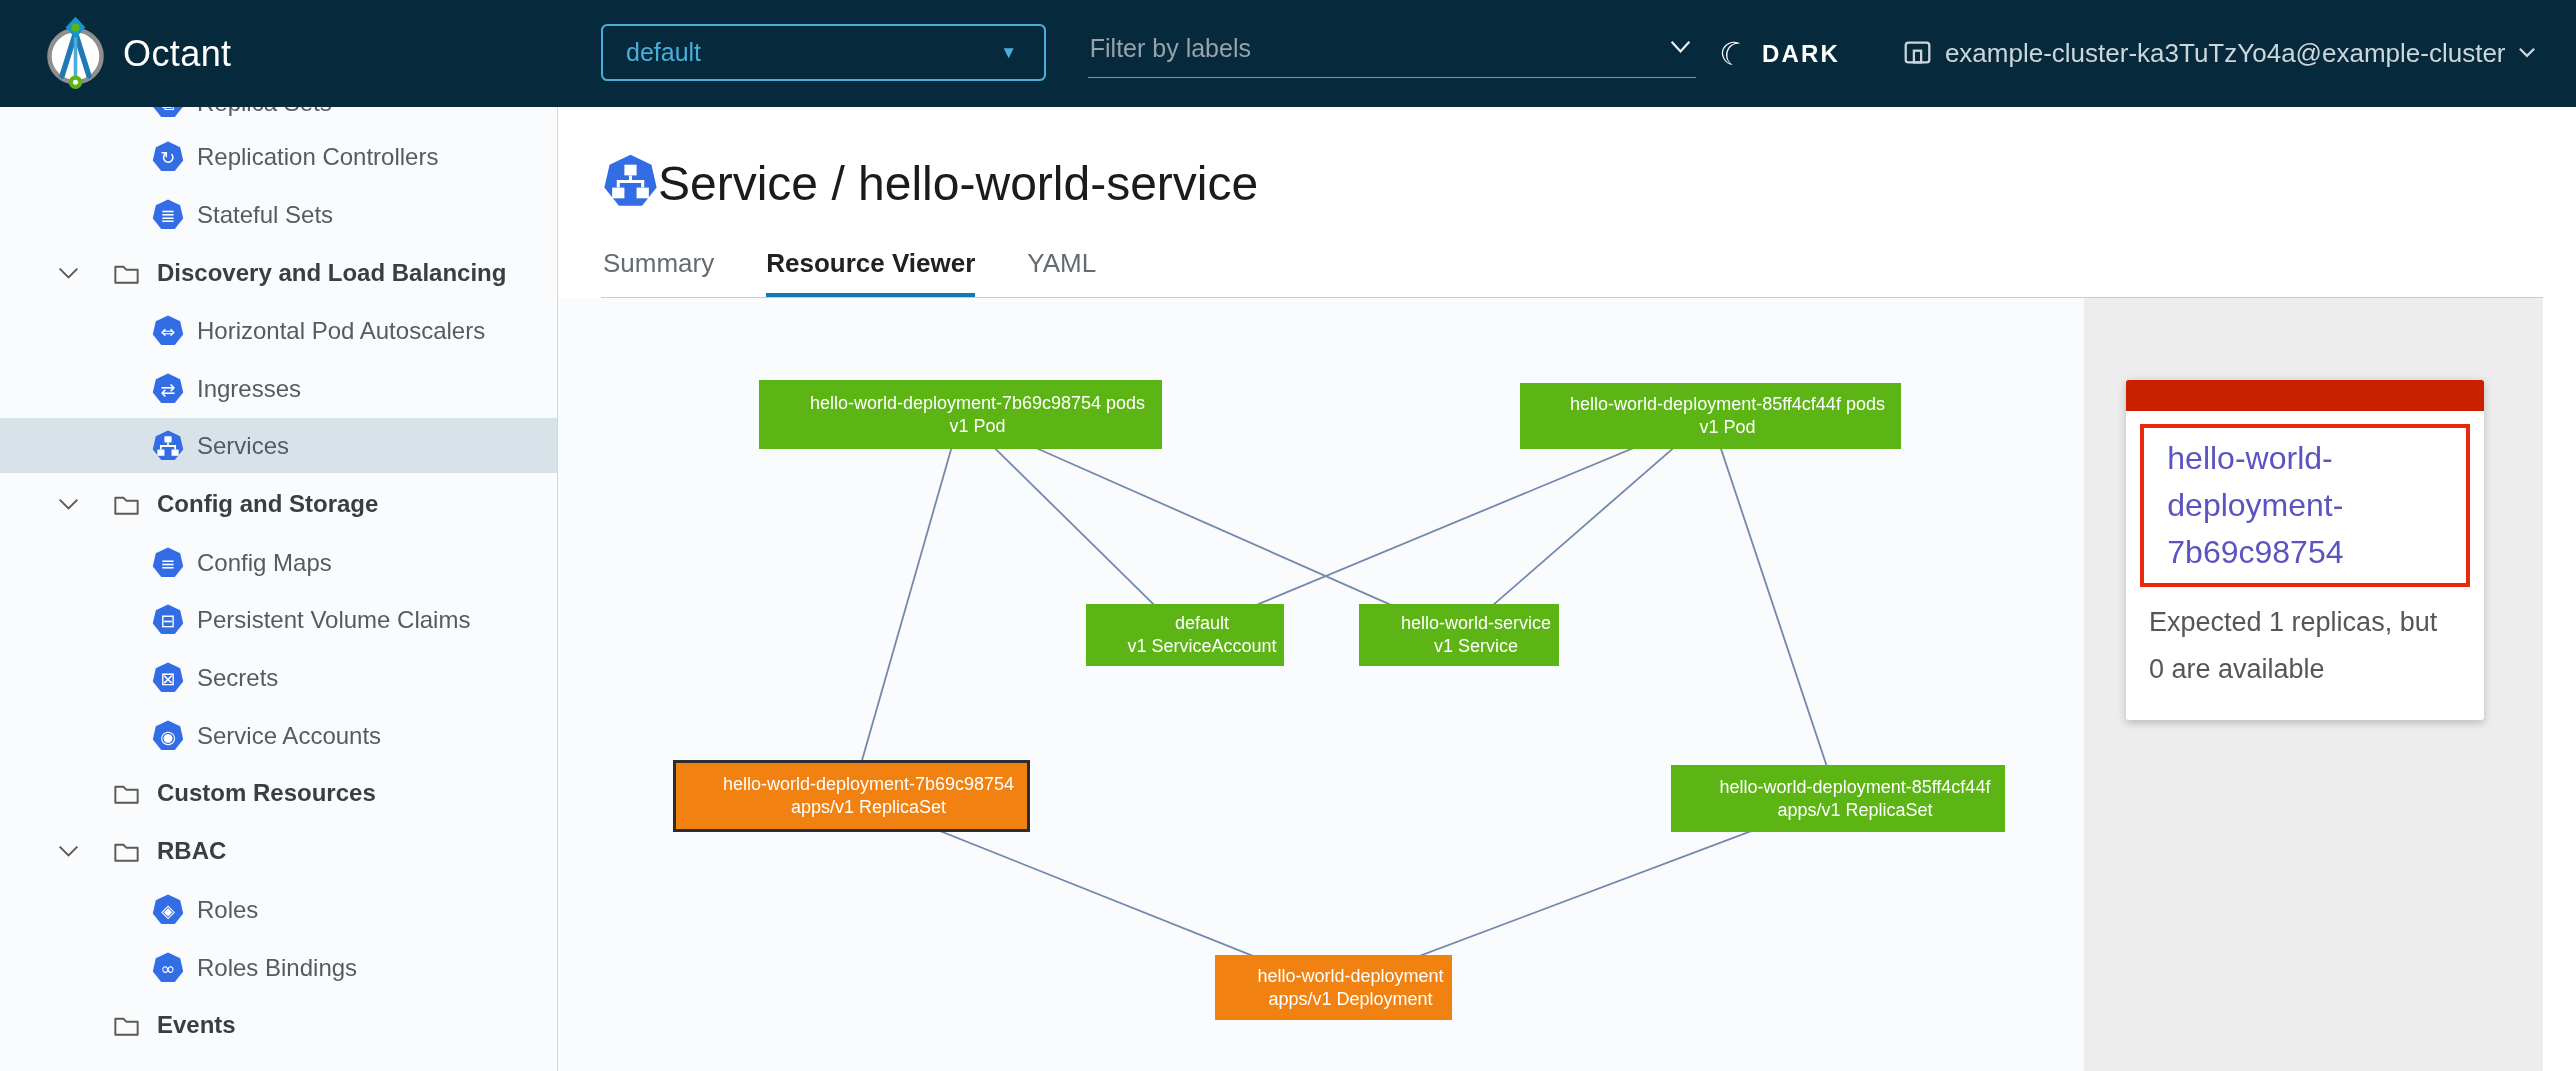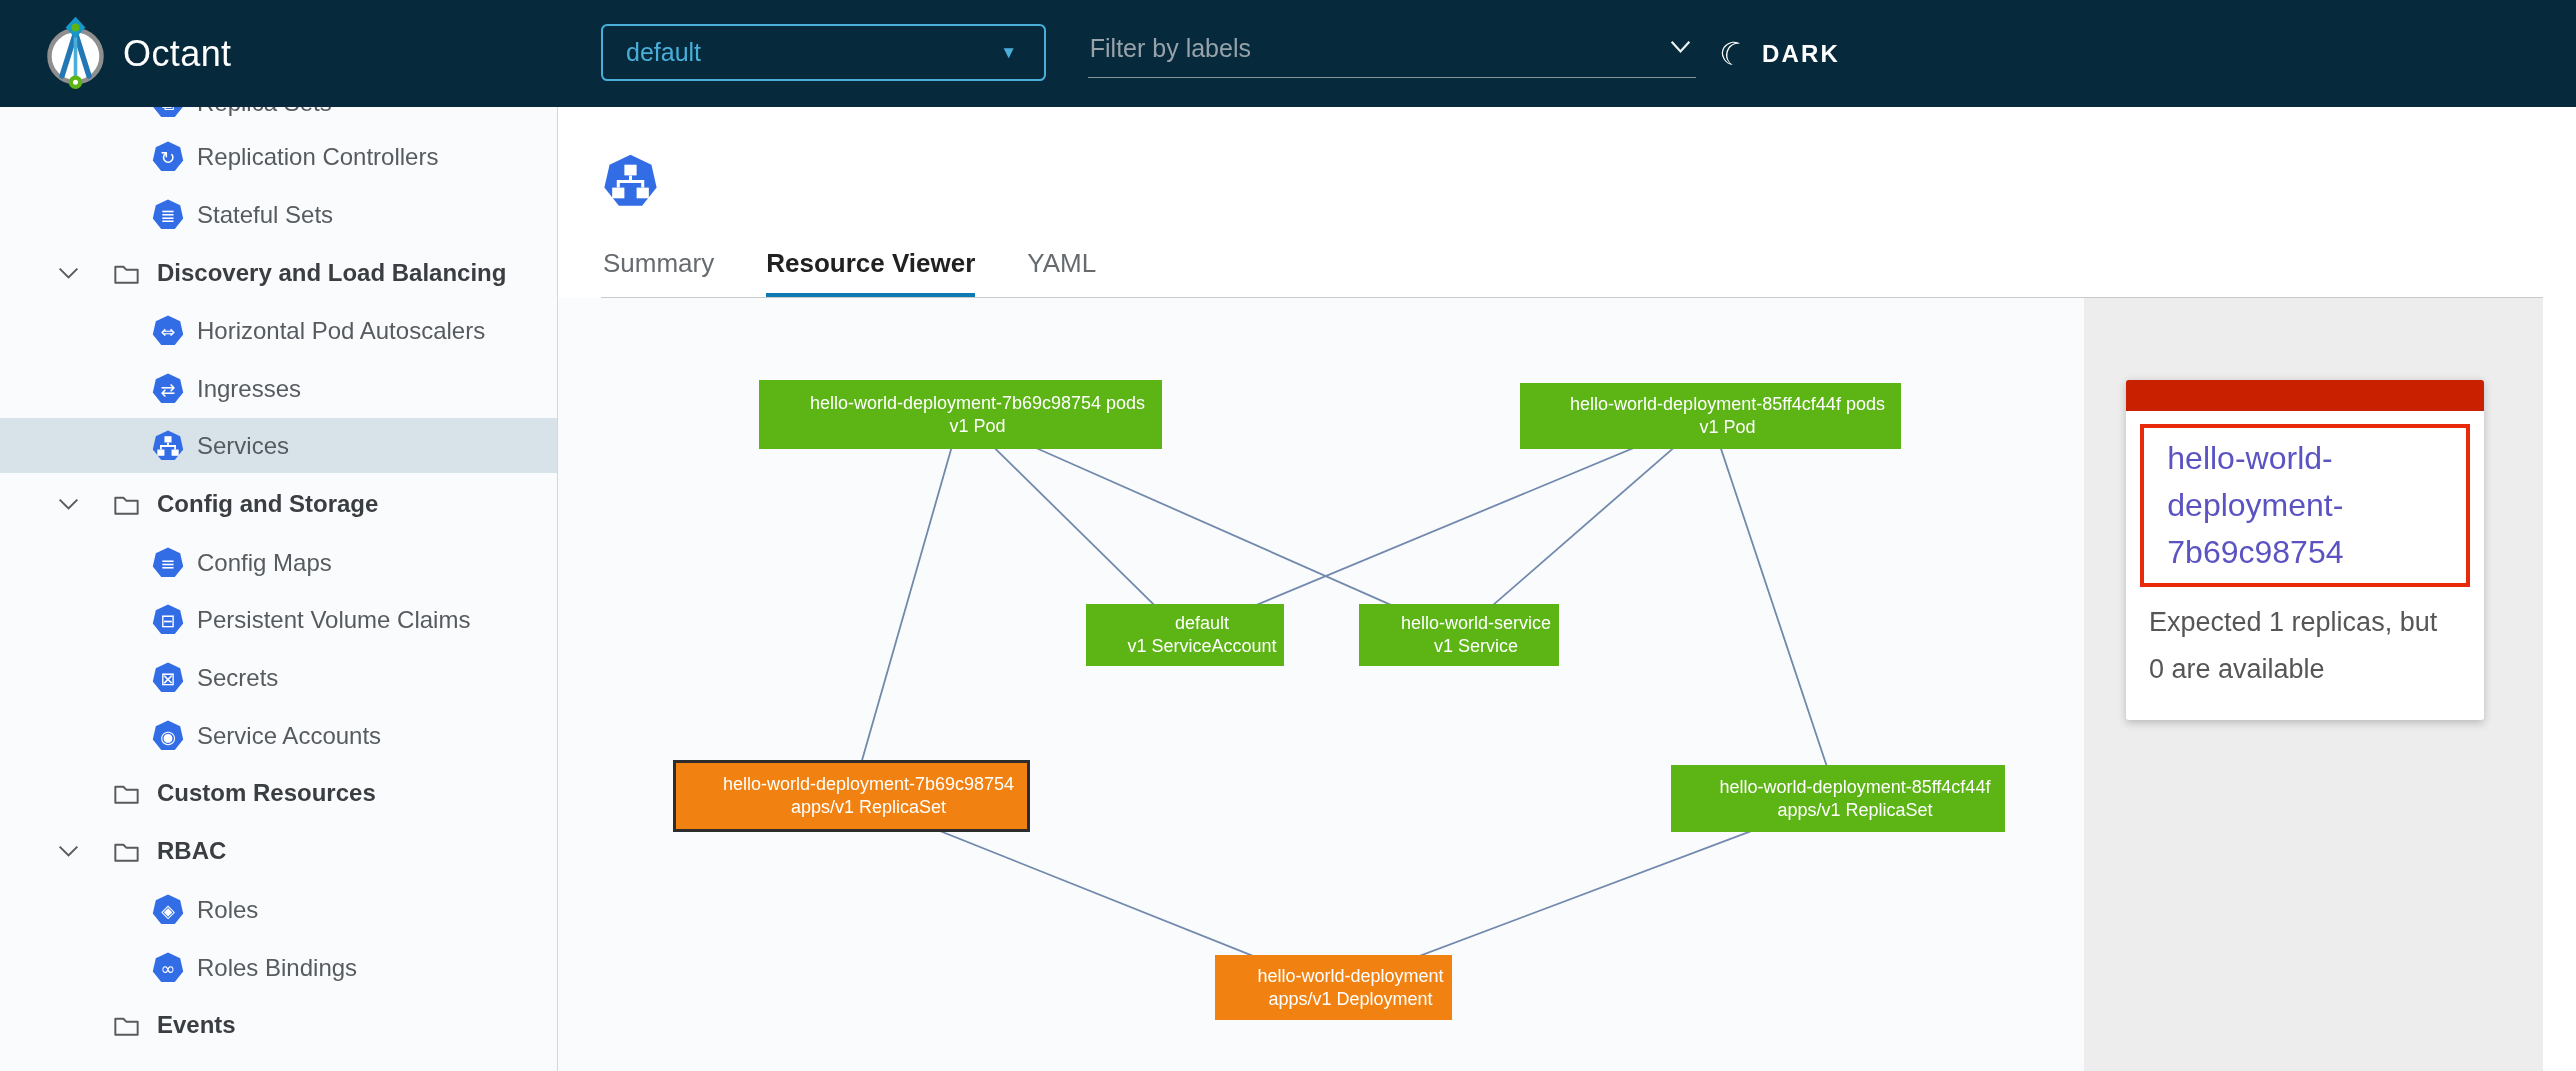--- a/index.html
+++ b/index.html
@@ -99,20 +99,34 @@
             <polyline points="3,4 13,15 23,4" fill="none" stroke="#eef2f4" stroke-width="2.5"></polyline>
           </svg>
       </span>
     </div>
 
     <div class="theme">
       <span class="moon">☾</span>
       <span class="lbl">DARK</span>
     </div>
 
+    <div class="ctx">
+      <span>
+        <svg width="29" height="29" viewBox="0 0 32 32">
+          <rect x="3" y="5" width="26" height="22" rx="3" fill="none" stroke="#ccd6dc" stroke-width="2.5"></rect>
+          <rect x="12" y="14" width="8" height="13" fill="none" stroke="#ccd6dc" stroke-width="2.5"></rect>
+        </svg>
+      </span>
+      <span class="name">example-cluster-ka3TuTzYo4a@example-cluster</span>
+      <span>
+        <svg width="18" height="12.5" viewBox="0 0 20 14">
+            <polyline points="2,3 10,11 18,3" fill="none" stroke="#ccd6dc" stroke-width="2.5"></polyline>
+          </svg>
+      </span>
+    </div>
   </header>
 
   <aside class="sidebar" id="sidebar">
       <div class="nav-row " style="top: -32px;">
         <span class="k8s-ic"><svg width="32" height="32" viewBox="0 0 36 36">
             <polygon points="18,0.5 31.7,7.1 35.1,21.9 25.6,33.8 10.4,33.8 0.9,21.9 4.3,7.1" fill="#326de6"></polygon>
             <text x="18" y="19" fill="#fff" font-size="20" text-anchor="middle" dominant-baseline="central" font-family="DejaVu Sans">⧉</text>
           </svg></span>
         <span class="lbl">Replica Sets</span>
       </div>
@@ -243,20 +257,21 @@
     <div class="page-head">
       <span id="title-icon"><svg width="55" height="55" viewBox="0 0 36 36">
             <polygon points="18,0.5 31.7,7.1 35.1,21.9 25.6,33.8 10.4,33.8 0.9,21.9 4.3,7.1" fill="#326de6"></polygon>
             <g fill="#fff" stroke="#fff" stroke-width="2">
               <rect x="14" y="7" width="8" height="7" stroke="none"></rect>
               <rect x="6" y="22" width="8" height="7" stroke="none"></rect>
               <rect x="22" y="22" width="8" height="7" stroke="none"></rect>
               <path d="M18 14 V18 M10 22 V18 H26 V22" fill="none"></path>
             </g>
           </svg></span>
+      <h1 class="ttl" style="margin:0;font-weight:normal;">Service / hello-world-service</h1>
     </div>
     <div class="tabs" id="tabs"><span class="tab">Summary</span><span class="tab active">Resource Viewer</span><span class="tab">YAML</span></div>
     <div class="divider"></div>
 
     <div class="graph" id="graph">
         <svg class="edges" width="1526" height="773" viewBox="0 0 1706 864">
           <line x1="450.5" y1="130.5" x2="700.5" y2="376.5" stroke="#7089ac" stroke-width="2"></line>
           <line x1="450.5" y1="130.5" x2="1007" y2="376.5" stroke="#7089ac" stroke-width="2"></line>
           <line x1="450.5" y1="130.5" x2="328.5" y2="556.5" stroke="#7089ac" stroke-width="2"></line>
           <line x1="1288" y1="132" x2="700.5" y2="376.5" stroke="#7089ac" stroke-width="2"></line>

